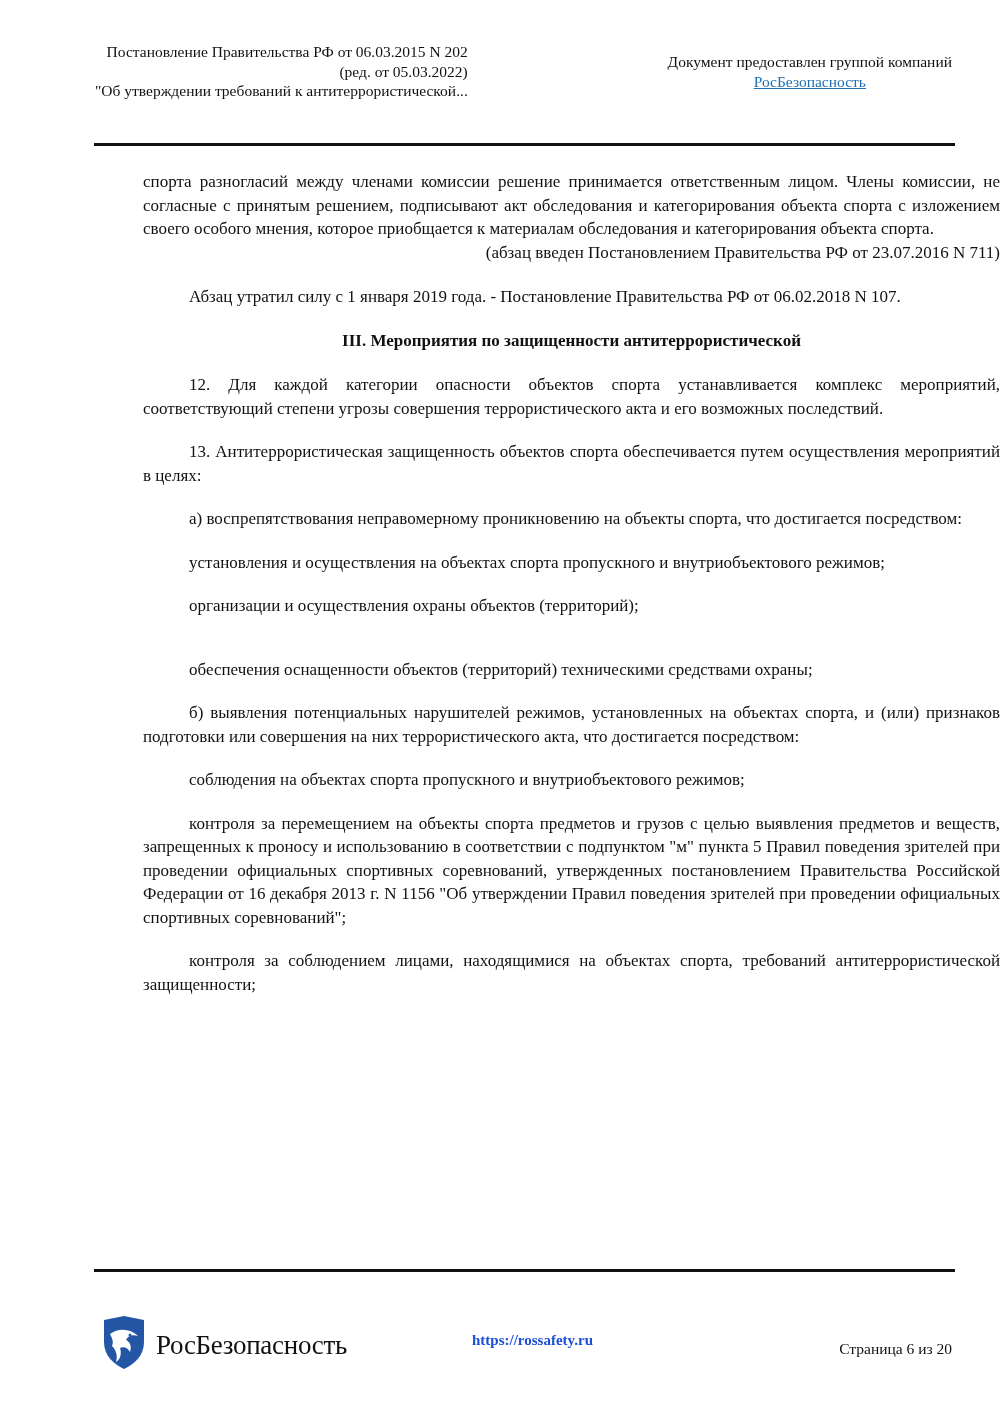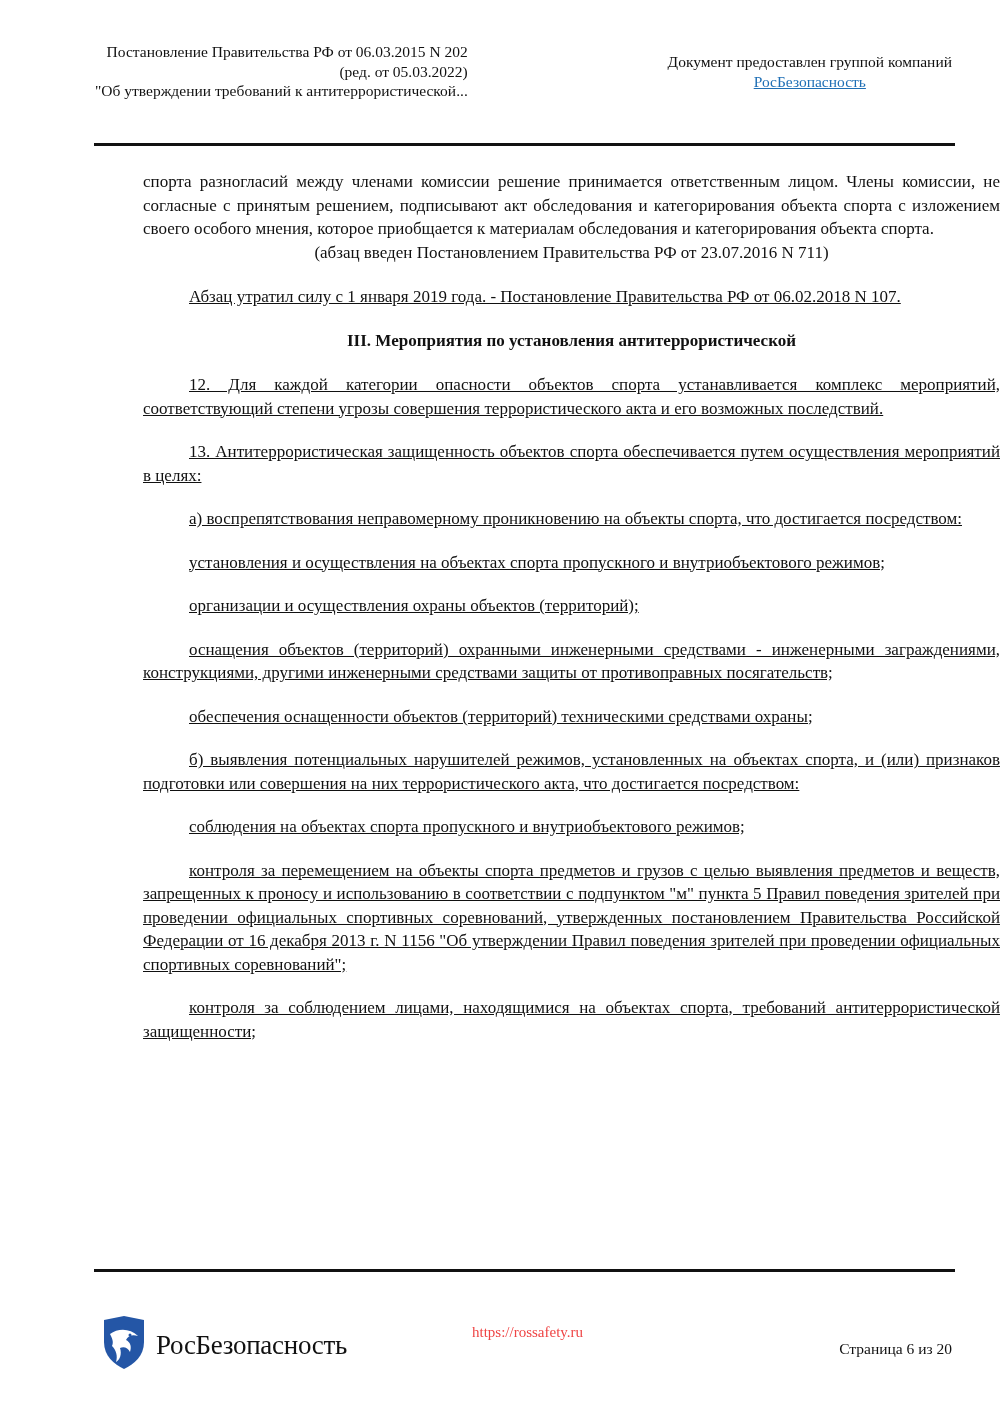--- a/index.html
+++ b/index.html
@@ -5,65 +5,64 @@
   html, body { margin: 0; padding: 0; background: #ffffff; }
   body { width: 1000px; height: 1414px; position: relative; overflow: hidden;
          font-family: "Liberation Serif", "DejaVu Serif", serif; color: #111; }
   .hdr-left { position: absolute; left: 95px; top: 42px; font-size: 15.5px; line-height: 19.5px; text-align: right; }
   .hdr-right { position: absolute; right: 48px; top: 52px; text-align: center; font-size: 15.5px; line-height: 20px; }
   .hdr-right a { color: #1f6fb5; text-decoration: underline; }
   .rule-top { position: absolute; left: 94px; width: 861px; top: 143px; height: 3px; background: #111; }
   .rule-bot { position: absolute; left: 94px; width: 861px; top: 1269px; height: 3px; background: #111; }
   .content { position: absolute; left: 95px; width: 857px; top: 170px; font-size: 17px; line-height: 23.5px; margin-left: 48px; }
   .content p { margin: 0; text-align: justify; }
-  .content p.ind { text-indent: 46px; text-decoration: underline; }
+  .content p.ind { text-indent: 46px; }
   .gap { height: 20px; }
   .gap-s { height: 21px; }
   .heading { text-align: center !important; font-weight: bold; margin: 0; }
   .footer { position: absolute; top: 1312px; left: 0; width: 1000px; height: 60px; }
   .logo { position: absolute; left: 100px; top: 4px; display: flex; align-items: center; }
   .logo-text { font-size: 27px; margin-left: 8px; color: #111; letter-spacing: -0.3px; }
-  .site { position: absolute; left: 472px; top: 12px; font-size: 15px; font-weight: normal; color: #ef4444; text-decoration: none; }
+  .site { position: absolute; left: 472px; top: 20px; font-size: 15px; font-weight: bold; color: #1d4ed8; text-decoration: none; }
   .pageno { position: absolute; right: 48px; top: 28px; font-size: 15.5px; }
 </style>
 </head>
 <body>
 
 <div class="hdr-left">
   <div>Постановление Правительства РФ от 06.03.2015 N 202</div>
   <div>(ред. от 05.03.2022)</div>
   <div>"Об утверждении требований к антитеррористической...</div>
 </div>
 
 <div class="hdr-right">
   <div>Документ предоставлен группой компаний</div>
   <a href="#">РосБезопасность</a>
 </div>
 
 <div class="rule-top"></div>
 
 <div class="content">
   <p>спорта разногласий между членами комиссии решение принимается ответственным лицом. Члены комиссии, не согласные с принятым решением, подписывают акт обследования и категорирования объекта спорта с изложением своего особого мнения, которое приобщается к материалам обследования и категорирования объекта спорта.</p>
-  <p style="text-align:center">(абзац введен Постановлением Правительства РФ от 23.07.2016 N 711)</p>
+  <p style="text-align:right">(абзац введен Постановлением Правительства РФ от 23.07.2016 N 711)</p>
   <div class="gap-s"></div>
   <p class="ind">Абзац утратил силу с 1 января 2019 года. - Постановление Правительства РФ от 06.02.2018 N 107.</p>
   <div class="gap"></div>
-  <p class="heading">III. Мероприятия по установления антитеррористической</p>
+  <p class="heading">III. Мероприятия по защищенности антитеррористической</p>
   <div class="gap-s"></div>
   <p class="ind">12. Для каждой категории опасности объектов спорта устанавливается комплекс мероприятий, соответствующий степени угрозы совершения террористического акта и его возможных последствий.</p>
   <div class="gap"></div>
   <p class="ind">13. Антитеррористическая защищенность объектов спорта обеспечивается путем осуществления мероприятий в целях:</p>
   <div class="gap"></div>
   <p class="ind">а) воспрепятствования неправомерному проникновению на объекты спорта, что достигается посредством:</p>
   <div class="gap"></div>
   <p class="ind">установления и осуществления на объектах спорта пропускного и внутриобъектового режимов;</p>
   <div class="gap"></div>
   <p class="ind">организации и осуществления охраны объектов (территорий);</p>
   <div class="gap"></div>
-  <p class="ind">оснащения объектов (территорий) охранными инженерными средствами - инженерными заграждениями, конструкциями, другими инженерными средствами защиты от противоправных посягательств;</p>
   <div class="gap"></div>
   <p class="ind">обеспечения оснащенности объектов (территорий) техническими средствами охраны;</p>
   <div class="gap"></div>
   <p class="ind">б) выявления потенциальных нарушителей режимов, установленных на объектах спорта, и (или) признаков подготовки или совершения на них террористического акта, что достигается посредством:</p>
   <div class="gap"></div>
   <p class="ind">соблюдения на объектах спорта пропускного и внутриобъектового режимов;</p>
   <div class="gap"></div>
   <p class="ind">контроля за перемещением на объекты спорта предметов и грузов с целью выявления предметов и веществ, запрещенных к проносу и использованию в соответствии с подпунктом "м" пункта 5 Правил поведения зрителей при проведении официальных спортивных соревнований, утвержденных постановлением Правительства Российской Федерации от 16 декабря 2013 г. N 1156 "Об утверждении Правил поведения зрителей при проведении официальных спортивных соревнований";</p>
   <div class="gap"></div>
   <p class="ind">контроля за соблюдением лицами, находящимися на объектах спорта, требований антитеррористической защищенности;</p>

